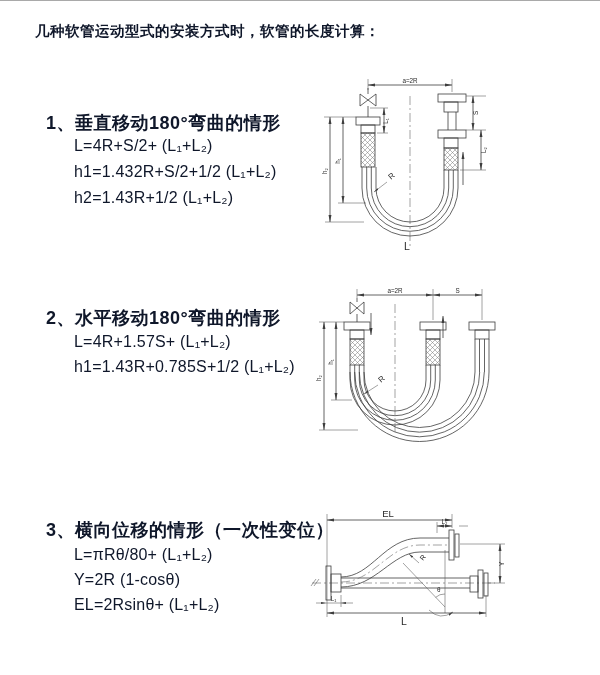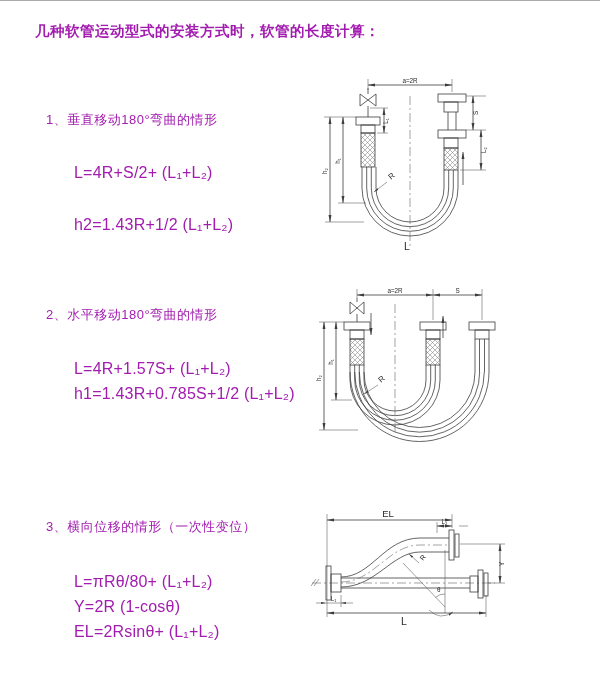--- a/index.html
+++ b/index.html
@@ -1,40 +1,41 @@
 <!DOCTYPE html>
 <html><head>
 <meta charset="utf-8">
 <style>
   html,body{margin:0;padding:0;background:#fff;}
   .page{position:relative;width:600px;height:675px;background:#fff;overflow:hidden;
-        font-family:"Liberation Sans","DejaVu Sans",sans-serif;color:#a21caf;}
+        font-family:"Liberation Sans","DejaVu Sans",sans-serif;color:#0f172a;}
   .top-rule{position:absolute;top:0;left:0;width:600px;height:1px;background:#a9a9a9;}
   .abs{position:absolute;white-space:nowrap;}
   .title{font-size:14.5px;font-weight:700;letter-spacing:.5px;}
-  .heading{font-size:13px;font-weight:400;letter-spacing:.5px;}
-  .formula{font-size:16px;font-weight:400;letter-spacing:.2px;margin-top:27px;}
+  .heading{font-size:18px;font-weight:700;letter-spacing:.5px;}
+  .formula{font-size:16px;font-weight:400;letter-spacing:.2px;}
   svg .ln{stroke:#3d3d3d;stroke-width:.8;fill:none;}
   svg .thin{stroke:#555;stroke-width:.55;fill:none;}
   svg .cl{stroke:#666;stroke-width:.6;fill:none;stroke-dasharray:9 3 2 3;}
   svg .hx{stroke:#3d3d3d;stroke-width:.8;}
   svg .vlv{fill:#fff;stroke:#3d3d3d;stroke-width:.8;}
   svg text{fill:#2b2b2b;font-family:"Liberation Sans","DejaVu Sans",sans-serif;}
   .t6{font-size:6.3px;} .t7{font-size:7px;} .t8{font-size:8px;} .t9{font-size:9.5px;} .t10{font-size:10.5px;}
 </style>
 </head>
 <body>
 
 <div class="page">
   <div class="top-rule"></div>
 
   <div class="abs title" style="left:35px;top:22px;">几种软管运动型式的安装方式时，软管的长度计算：</div>
 
   <div class="abs heading" style="left:46px;top:111px;">1、垂直移动180°弯曲的情形</div>
   <div class="abs formula" style="left:74px;top:137px;">L=4R+S/2+ (L₁+L₂)</div>
+  <div class="abs formula" style="left:74px;top:163px;">h1=1.432R+S/2+1/2 (L₁+L₂)</div>
   <div class="abs formula" style="left:74px;top:189px;">h2=1.43R+1/2 (L₁+L₂)</div>
 
   <div class="abs heading" style="left:46px;top:306px;">2、水平移动180°弯曲的情形</div>
   <div class="abs formula" style="left:74px;top:333px;text-align:center;">L=4R+1.57S+ (L₁+L₂)</div>
   <div class="abs formula" style="left:74px;top:358px;">h1=1.43R+0.785S+1/2 (L₁+L₂)</div>
 
   <div class="abs heading" style="left:46px;top:518px;">3、横向位移的情形（一次性变位）</div>
   <div class="abs formula" style="left:74px;top:546px;">L=πRθ/80+ (L₁+L₂)</div>
   <div class="abs formula" style="left:74px;top:571px;">Y=2R (1-cosθ)</div>
   <div class="abs formula" style="left:74px;top:596px;">EL=2Rsinθ+ (L₁+L₂)</div>

